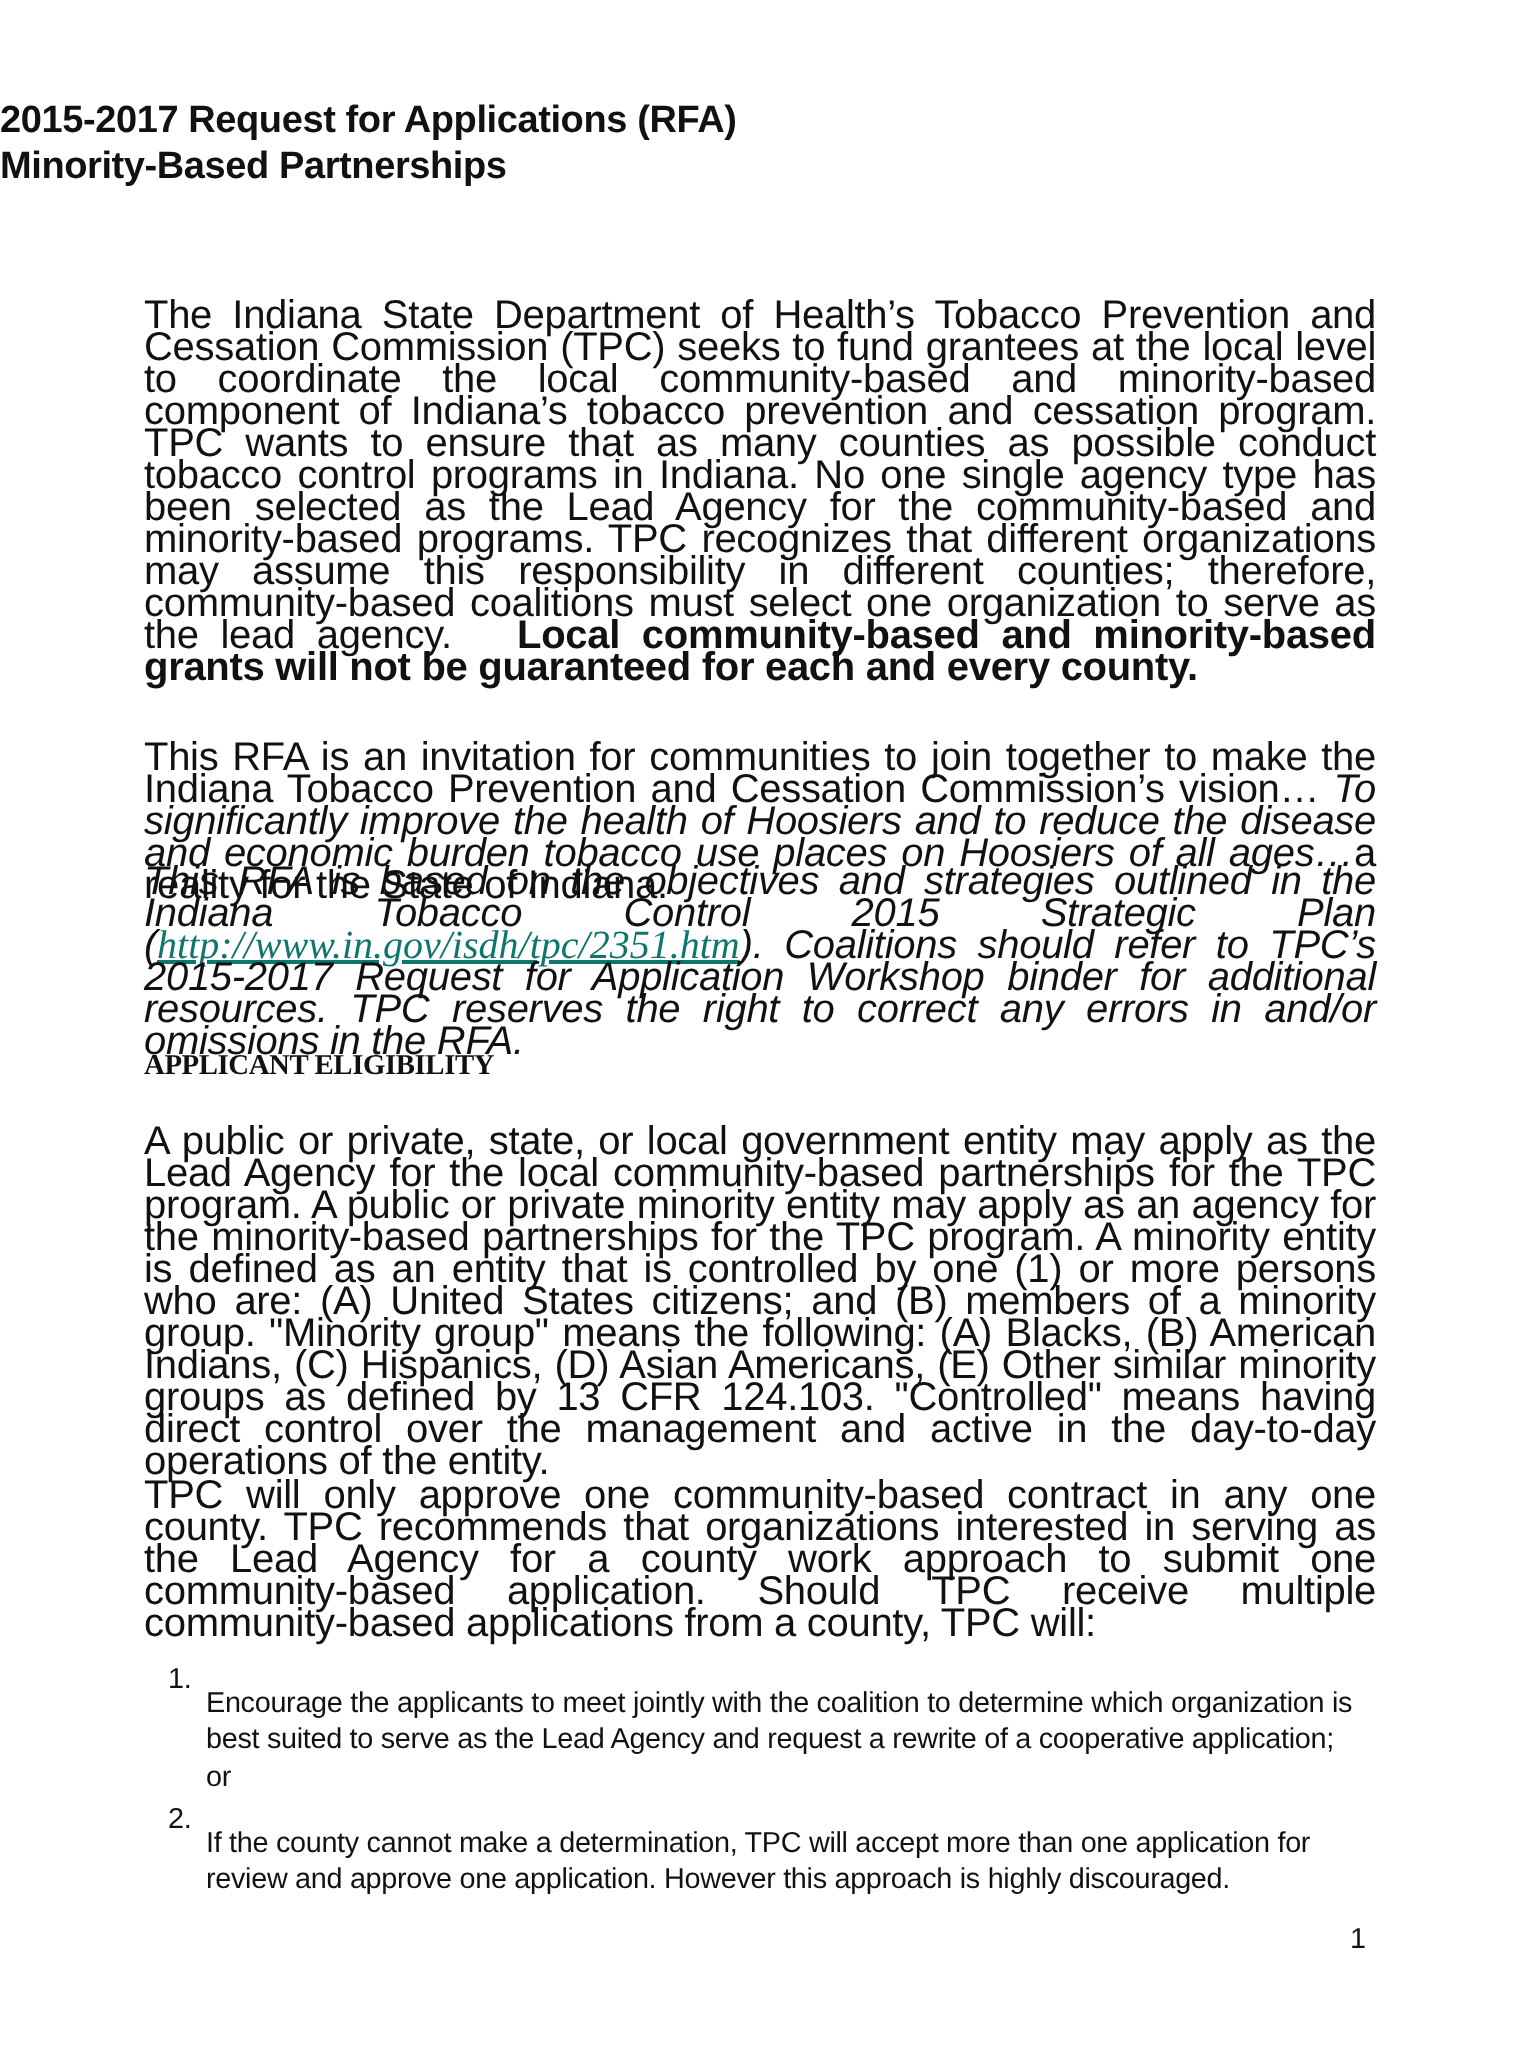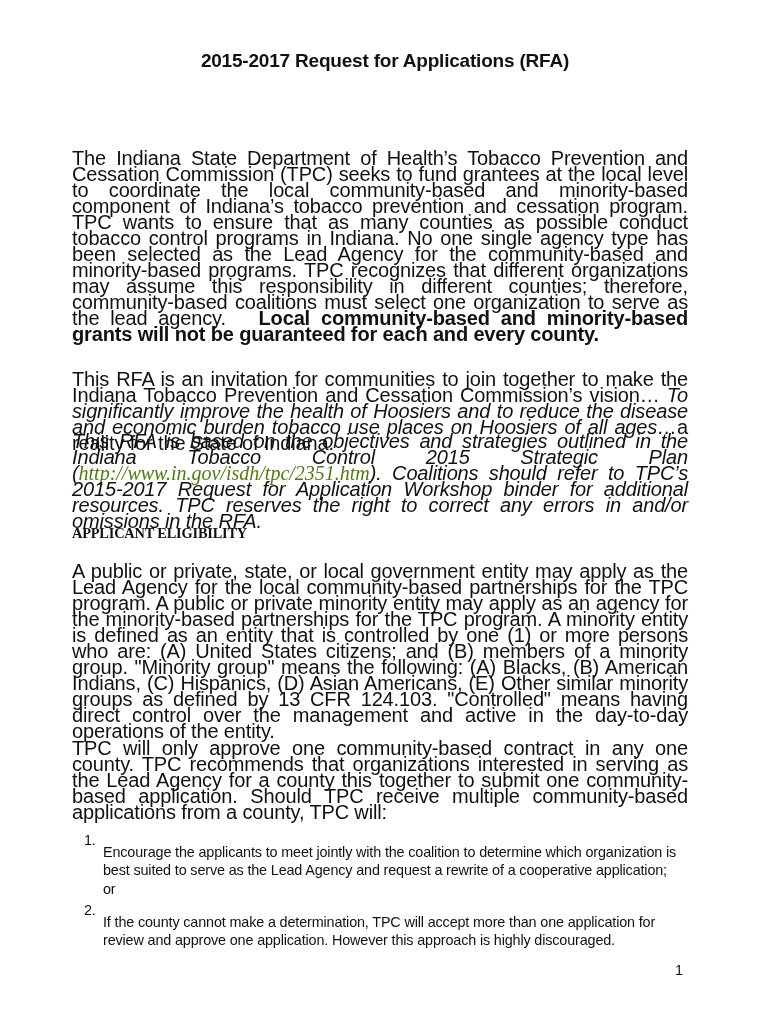--- a/index.html
+++ b/index.html
@@ -1,63 +1,64 @@
 <!DOCTYPE html>
 <html><head>
   <meta charset="utf-8">
   <style>
     html, body { margin: 0; padding: 0; background: #ffffff; }
     body { width: 770px; height: 1024px; position: relative; overflow: hidden;
            font-family: "Liberation Sans", sans-serif; color: #111; }
     .page { position: absolute; left: 0; top: 0; width: 770px; height: 1024px; background: #fff; }
-    .title { position: absolute; left: 0; top: 49px; width: 770px; text-align: center;
+    .title { position: absolute; left: 0; top: 49px; width: 770px; 
              font-weight: bold; font-size: 19px; line-height: 23.3px; letter-spacing: -0.2px; }
     .title div { white-space: nowrap; }
     .para { position: absolute; left: 72px; width: 616px; font-size: 20px; line-height: 16px;
             text-align: justify; letter-spacing: -0.15px; }
     .b { font-weight: bold; }
     .i { font-style: italic; }
-    .link { font-family: "Liberation Serif", serif; font-style: italic; color: #4d7c0f;
-            letter-spacing: 0; }
+    .link { font-family: "Liberation Serif", serif; font-style: italic; color: #0f766e;
+            text-decoration: underline; letter-spacing: 0; }
     .heading { position: absolute; left: 72px; top: 525px; font-weight: bold; font-size: 14.4px;
                letter-spacing: -0.2px; font-family: Liberation Serif, serif; }
     .list-item { position: absolute; left: 84px; width: 600px; font-size: 14.4px; line-height: 18.3px;
                  letter-spacing: -0.15px; }
     .list-item .num { position: absolute; left: 0; top: 0; }
     .list-item .txt { position: absolute; left: 19px; top: 0; width: 580px; margin-top: 12px; }
     .page-num { position: absolute; left: 675px; top: 962px; font-size: 14.4px; }
   </style>
 </head>
 <body>
 
 <div class="page">
 
   <div class="title">
     <div>2015-2017 Request for Applications (RFA)</div>
+    <div>Minority-Based Partnerships</div>
   </div>
 
   <div class="para" style="top:150px;">
     <span>The Indiana State Department of Health’s Tobacco Prevention and Cessation Commission (TPC) seeks to fund grantees at the local level to coordinate the local community-based and minority-based component of Indiana’s tobacco prevention and cessation program.  TPC wants to ensure that as many counties as possible conduct tobacco control programs in Indiana. No one single agency type has been selected as the Lead Agency for the community-based and minority-based programs. TPC recognizes that different organizations may assume this responsibility in different counties; therefore, community-based coalitions must select one organization to serve as the lead agency.</span>
     <span>&nbsp;</span>
     <span class="b">Local community-based and minority-based grants will not be guaranteed for each and every county.</span>
   </div>
 
   <div class="para" style="top:347px;margin-top:24px;">
     <span>This RFA is an invitation for communities to join together to make the Indiana Tobacco Prevention and Cessation Commission’s vision… </span><span class="i">To significantly improve the health of Hoosiers and to reduce the disease and economic burden tobacco use places on Hoosiers of all ages…</span><span>a reality for the State of Indiana.</span>
   </div>
 
   <div class="para i" style="top:433px;">
     <span>This RFA is based on the objectives and strategies outlined in the Indiana Tobacco Control 2015 Strategic Plan (</span><a class="link">http://www.in.gov/isdh/tpc/2351.htm</a><span>). Coalitions should refer to TPC’s 2015-2017 Request for Application Workshop binder for additional resources. TPC reserves the right to correct any errors in and/or omissions in the RFA.</span>
   </div>
 
   <div class="heading">APPLICANT ELIGIBILITY</div>
 
   <div class="para" style="top:563px;">A public or private, state, or local government entity may apply as the Lead Agency for the local community-based partnerships for the TPC program.  A public or private minority entity may apply as an agency for the minority-based partnerships for the TPC program.  A minority entity is defined as an entity that is controlled by one (1) or more persons who are: (A) United States citizens; and (B) members of a minority group.  "Minority group" means the following:  (A) Blacks, (B) American Indians, (C) Hispanics, (D) Asian Americans, (E) Other similar minority groups as defined by 13 CFR 124.103.  "Controlled" means having direct control over the management and active in the day-to-day operations of the entity.</div>
 
-  <div class="para" style="top:740px;">TPC will only approve one community-based contract in any one county.  TPC recommends that organizations interested in serving as the Lead Agency for a county this together to submit one community-based application.  Should TPC receive multiple community-based applications from a county, TPC will:</div>
+  <div class="para" style="top:740px;">TPC will only approve one community-based contract in any one county.  TPC recommends that organizations interested in serving as the Lead Agency for a county work approach to submit one community-based application.  Should TPC receive multiple community-based applications from a county, TPC will:</div>
 
   <div class="list-item" style="top:831px;">
     <span class="num">1.</span>
     <span class="txt">Encourage the applicants to meet jointly with the coalition to determine which organization is best suited to serve as the Lead Agency and request a rewrite of a cooperative application; or</span>
   </div>
 
   <div class="list-item" style="top:901px;">
     <span class="num">2.</span>
     <span class="txt">If the county cannot make a determination, TPC will accept more than one application for review and approve one application.  However this approach is highly discouraged.</span>
   </div>

